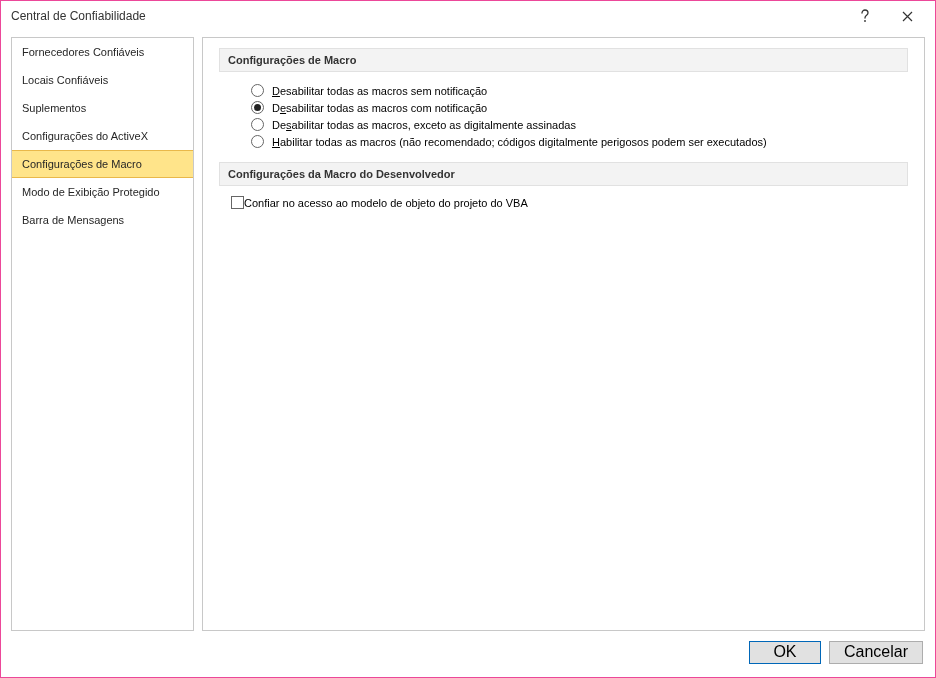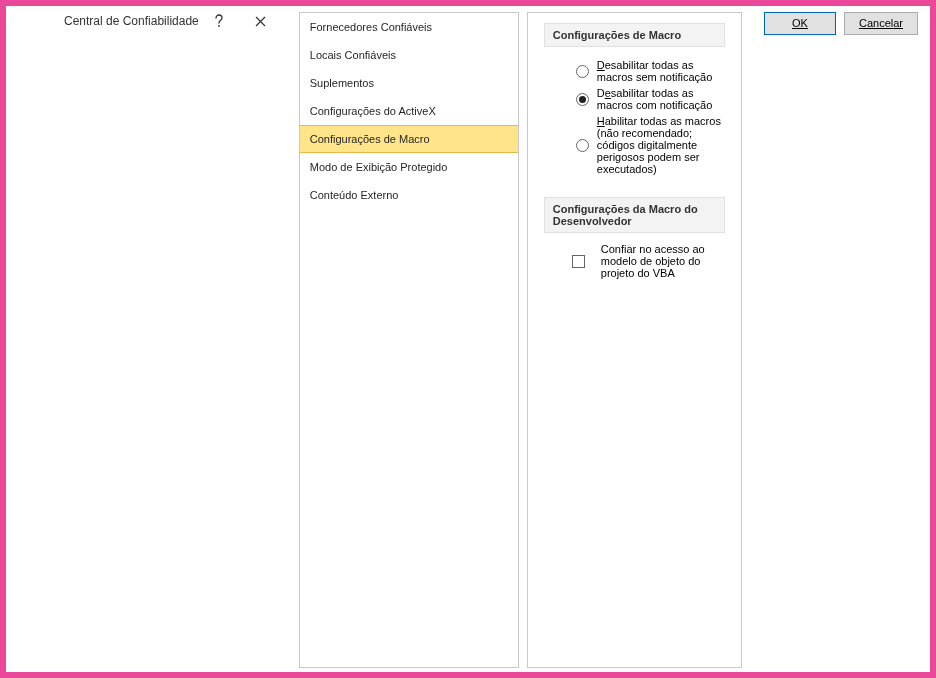--- a/index.html
+++ b/index.html
@@ -6,26 +6,25 @@
   html, body {
     margin: 0; padding: 0;
     font-family: "Segoe UI", Tahoma, sans-serif;
     font-size: 11px;
     color: #000;
     background: #fff;
   }
   .window {
     width: 936px;
     height: 678px;
-    border: 6px solid #ec4899;
-    display: flex;
-    flex-direction: row;
+    border: 1px solid #ec4899;
+    display: flex;
+    flex-direction: column;
     position: relative;
     background: #fff;
-    padding-left: 48px;
   }
   .titlebar {
     height: 30px;
     display: flex;
     align-items: center;
     padding: 0 8px 0 10px;
     font-size: 12px;
     color: #333;
     background: #fff;
   }
@@ -38,21 +37,21 @@
   }
 
   .body {
     flex: 1;
     display: flex;
     padding: 6px 10px 4px 10px;
     gap: 8px;
     min-height: 0;
   }
   .sidebar {
-    width: 220px;
+    width: 183px;
     border: 1px solid #c8c8c8;
     background: #fff;
     overflow: hidden;
   }
   .side-item {
     padding: 8px 10px;
     font-size: 11px;
     color: #262626;
     cursor: default;
     white-space: nowrap;
@@ -72,21 +71,21 @@
   }
   .group-header {
     background: #f3f3f3;
     border: 1px solid #e1e1e1;
     padding: 5px 8px;
     font-weight: 600;
     font-size: 11px;
     color: #333;
     margin-bottom: 10px;
   }
-  .radio-group { margin: 0 0 20px 32px; }
+  .radio-group { margin: 0 0 12px 32px; }
   .radio-row {
     display: flex;
     align-items: center;
     gap: 8px;
     padding: 2px 0;
     font-size: 11px;
   }
   .radio-row .ul { text-decoration: underline; }
   .radio {
     width: 13px; height: 13px;
@@ -99,22 +98,22 @@
   }
   .radio.checked::after {
     content: "";
     width: 7px; height: 7px;
     background: #222;
     border-radius: 50%;
   }
   .checkbox-row {
     display: flex;
     align-items: center;
-    gap: 16px;
-    margin-left: 28px;
+    gap: 0;
+    margin-left: 12px;
     font-size: 11px;
   }
   .checkbox {
     width: 13px; height: 13px;
     border: 1px solid #666;
     background: #fff;
     flex-shrink: 0;
   }
 
   .footer {
@@ -123,27 +122,26 @@
     justify-content: flex-end;
     align-items: center;
     gap: 8px;
     padding: 0 12px 8px 12px;
   }
   .btn {
     min-width: 72px;
     height: 23px;
     border: 1px solid #adadad;
     background: #e1e1e1;
-    font-size: 11px;
+    font-size: 16px;
     display: inline-flex;
     align-items: center;
     justify-content: center;
     padding: 0 14px;
     cursor: default;
-    text-decoration: underline;
   }
   .btn.primary {
     border: 1.5px solid #0067b8;
     background: #e1e1e1;
   }
 </style>
 </head>
 <body>
 
 <div class="window">
@@ -166,33 +164,37 @@
   </div>
 
   <div class="body">
     <div class="sidebar" id="sidebar">
         <div class="side-item">Fornecedores Confiáveis</div>
         <div class="side-item">Locais Confiáveis</div>
         <div class="side-item">Suplementos</div>
         <div class="side-item">Configurações do ActiveX</div>
         <div class="side-item selected">Configurações de Macro</div>
         <div class="side-item">Modo de Exibição Protegido</div>
-        <div class="side-item">Conteúdo Externo</div>
+        <div class="side-item">Barra de Mensagens</div>
       </div>
 
     <div class="content">
       <div class="group-header">Configurações de Macro</div>
       <div class="radio-group" id="radio-group">
           <div class="radio-row">
             <span class="radio"></span>
             <span><span class="ul">D</span><span>esabilitar todas as macros sem notificação</span></span>
           </div>
           <div class="radio-row">
             <span class="radio checked"></span>
             <span><span>D</span><span class="ul">e</span><span>sabilitar todas as macros com notificação</span></span>
+          </div>
+          <div class="radio-row">
+            <span class="radio"></span>
+            <span><span>De</span><span class="ul">s</span><span>abilitar todas as macros, exceto as digitalmente assinadas</span></span>
           </div>
           <div class="radio-row">
             <span class="radio"></span>
             <span><span class="ul">H</span><span>abilitar todas as macros (não recomendado; códigos digitalmente perigosos podem ser executados)</span></span>
           </div>
         </div>
 
       <div class="group-header">Configurações da Macro do Desenvolvedor</div>
       <div class="checkbox-row">
         <span class="checkbox" id="vba-checkbox"></span>

